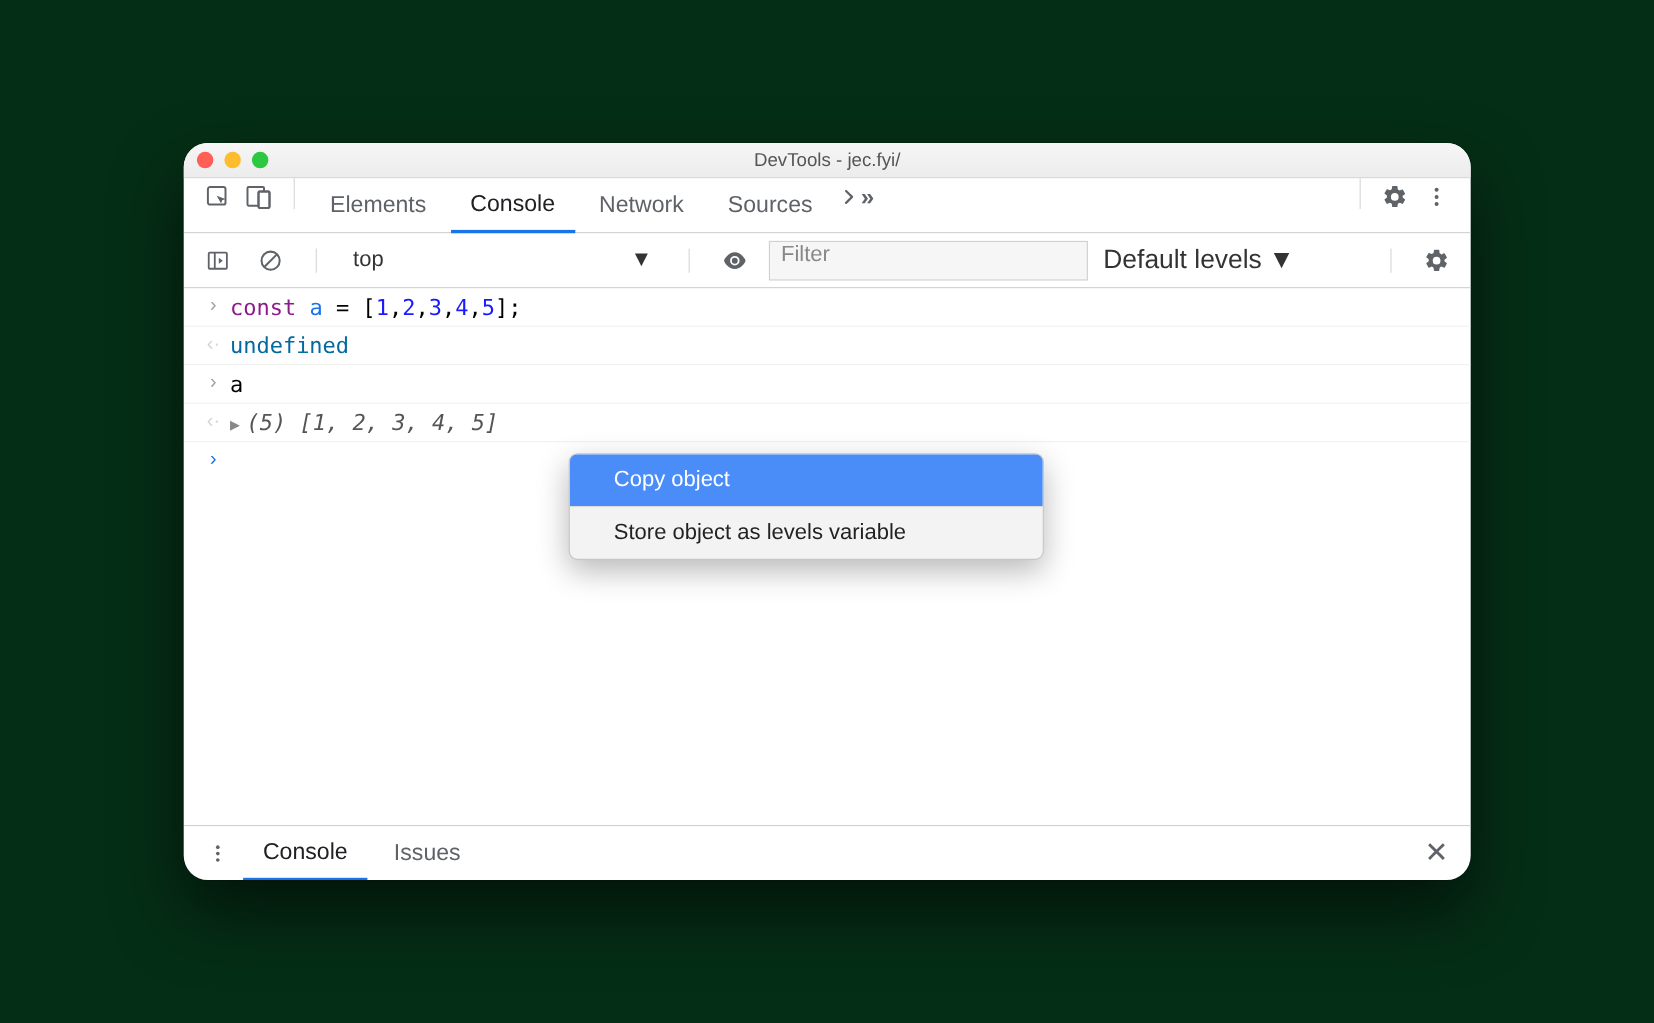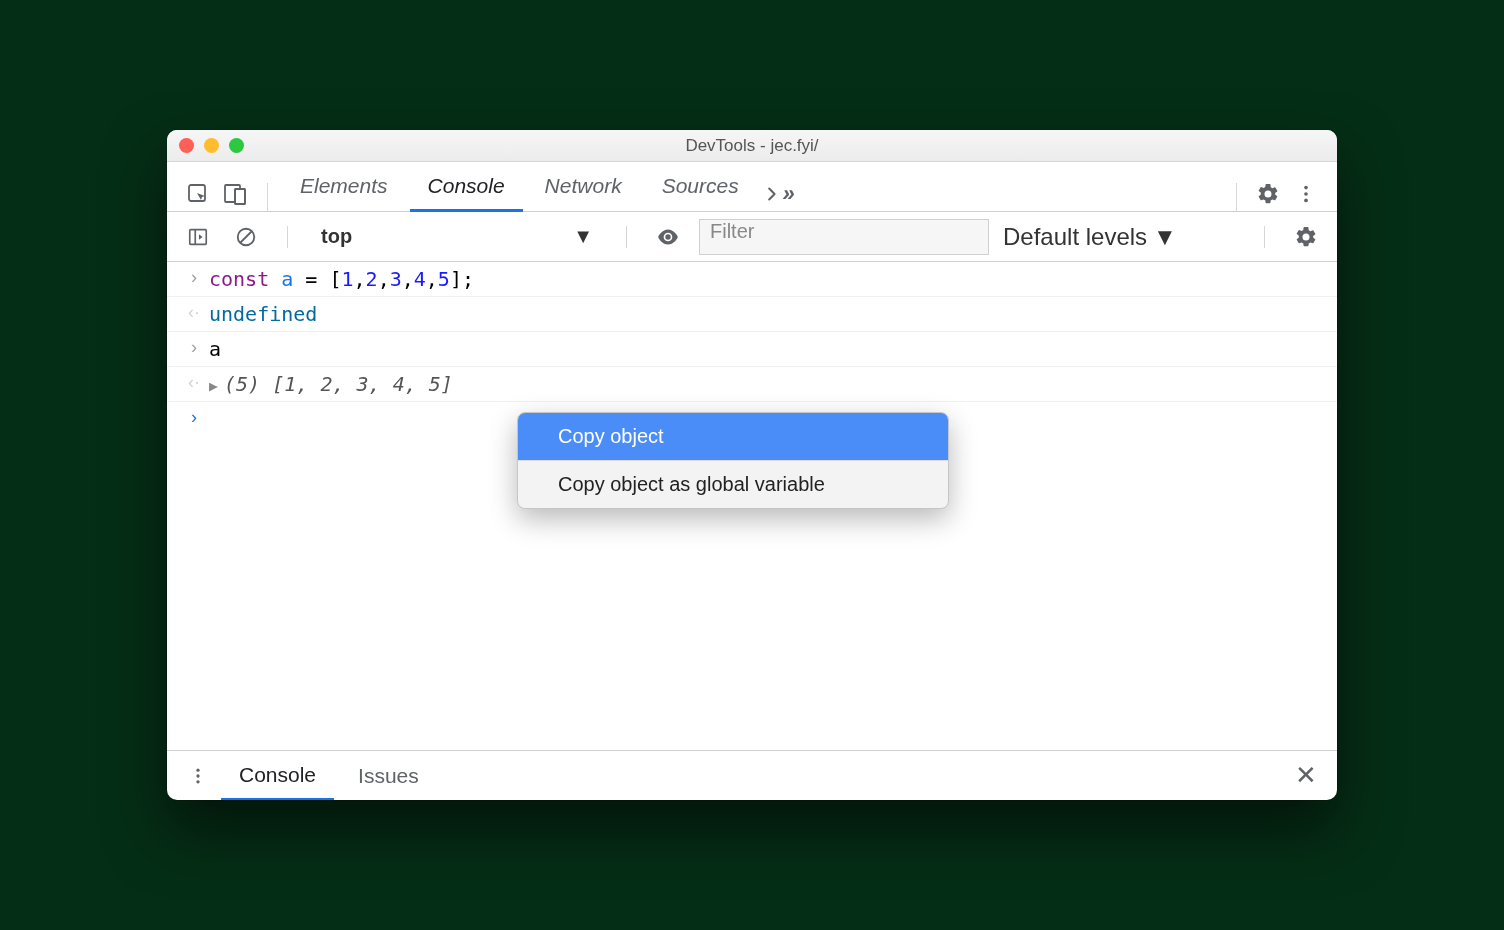--- a/index.html
+++ b/index.html
@@ -9,21 +9,21 @@
       height: 930px;
       display: flex;
       align-items: center;
       justify-content: center;
       font-family: "Helvetica Neue", -apple-system, Arial, sans-serif;
     }
     .window {
       width: 1170px;
       height: 670px;
       background: #fff;
-      border-radius: 10px;
+      border-radius: 22px;
       box-shadow: 0 30px 60px rgba(0,0,0,.55), 0 0 0 1px rgba(0,0,0,.1);
       overflow: hidden;
       display: flex;
       flex-direction: column;
       position: relative;
     }
     .titlebar {
       height: 32px;
       background: linear-gradient(#f6f6f6,#ececec);
       border-bottom: 1px solid #d6d6d6;
@@ -37,39 +37,39 @@
     .tl.r { background: #ff5f57 }
     .tl.y { background: #febc2e }
     .tl.g { background: #2bc840 }
     .titlebar .title {
       position: absolute; left: 0; right: 0; text-align: center;
       font-size: 17px; color: #555; pointer-events: none;
     }
     .tabbar {
       height: 50px;
       border-bottom: 1px solid #d0d0d0;
-      display: flex; align-items: flex-end;
-      padding: 0 14px; gap: 4px; font-size: 21px; color: #5f6368; font-style: italic;
+      display: flex; align-items: flex-start;
+      padding: 0 14px; gap: 4px; font-size: 21px; color: #5f6368;
     }
     .iconbtn { display: inline-flex; align-items: center; justify-content: center; width: 34px; height: 34px; color: #5f6368; cursor: pointer }
     .divider { width: 1px; height: 28px; background: #d6d6d6; margin: 0 10px }
     .tab {
       padding: 0 18px; height: 50px; display: flex; align-items: center;
       cursor: pointer; color: #5f6368;
     }
     .tab.active { color: #202124; border-bottom: 3px solid #1a73e8; margin-bottom: -1px }
     .spacer { flex: 1 }
     .toolbar {
       height: 50px; border-bottom: 1px solid #d0d0d0;
       display: flex; align-items: center; padding: 0 14px; gap: 14px; font-size: 20px; color: #5f6368;
     }
     .context-select {
       display: flex; align-items: center; justify-content: space-between;
       width: 290px; height: 32px; padding: 0 8px; color: #333; font-size: 20px;
-      border: 1px solid transparent; cursor: pointer; font-weight: bold;
+      border: 1px solid transparent; cursor: pointer;
     }
     .filter {
       width: 290px; height: 36px; border: 1px solid #d0d0d0; background: #f6f6f6;
       font-size: 20px; color: #888; padding: 0 10px; display: flex; align-items: flex-start;
     }
     .levels { display: flex; align-items: flex-start; gap: 6px; color: #333; font-size: 24px; cursor: pointer }
     .console-area {
       flex: 1; overflow: hidden; font-family: Menlo, Consolas, monospace; font-size: 20px;
       position: relative;
     }
@@ -219,21 +219,21 @@
       <div class="gutter" style="opacity:.45">‹·</div>
       <div class="code"><span class="expand-tri">▶</span><span class="ital">(5)</span> <span class="ital">[</span><span class="num ital">1</span><span class="ital">, </span><span class="num ital">2</span><span class="ital">, </span><span class="num ital">3</span><span class="ital">, </span><span class="num ital">4</span><span class="ital">, </span><span class="num ital">5</span><span class="ital">]</span></div>
     </div>
     <div class="row" style="border-bottom:none">
       <div class="gutter prompt">›</div>
       <div class="code"></div>
     </div>
 
     <div class="context-menu">
       <div class="cm-item hl">Copy object</div>
-      <div class="cm-item">Copy object as global variable</div>
+      <div class="cm-item">Store object as levels variable</div>
     </div>
   </div>
 
   <div class="drawer">
     <span class="iconbtn">
       <svg width="20" height="20" viewBox="0 0 24 24" fill="currentColor">
           <circle cx="12" cy="5" r="2"></circle>
           <circle cx="12" cy="12" r="2"></circle>
           <circle cx="12" cy="19" r="2"></circle>
         </svg>

